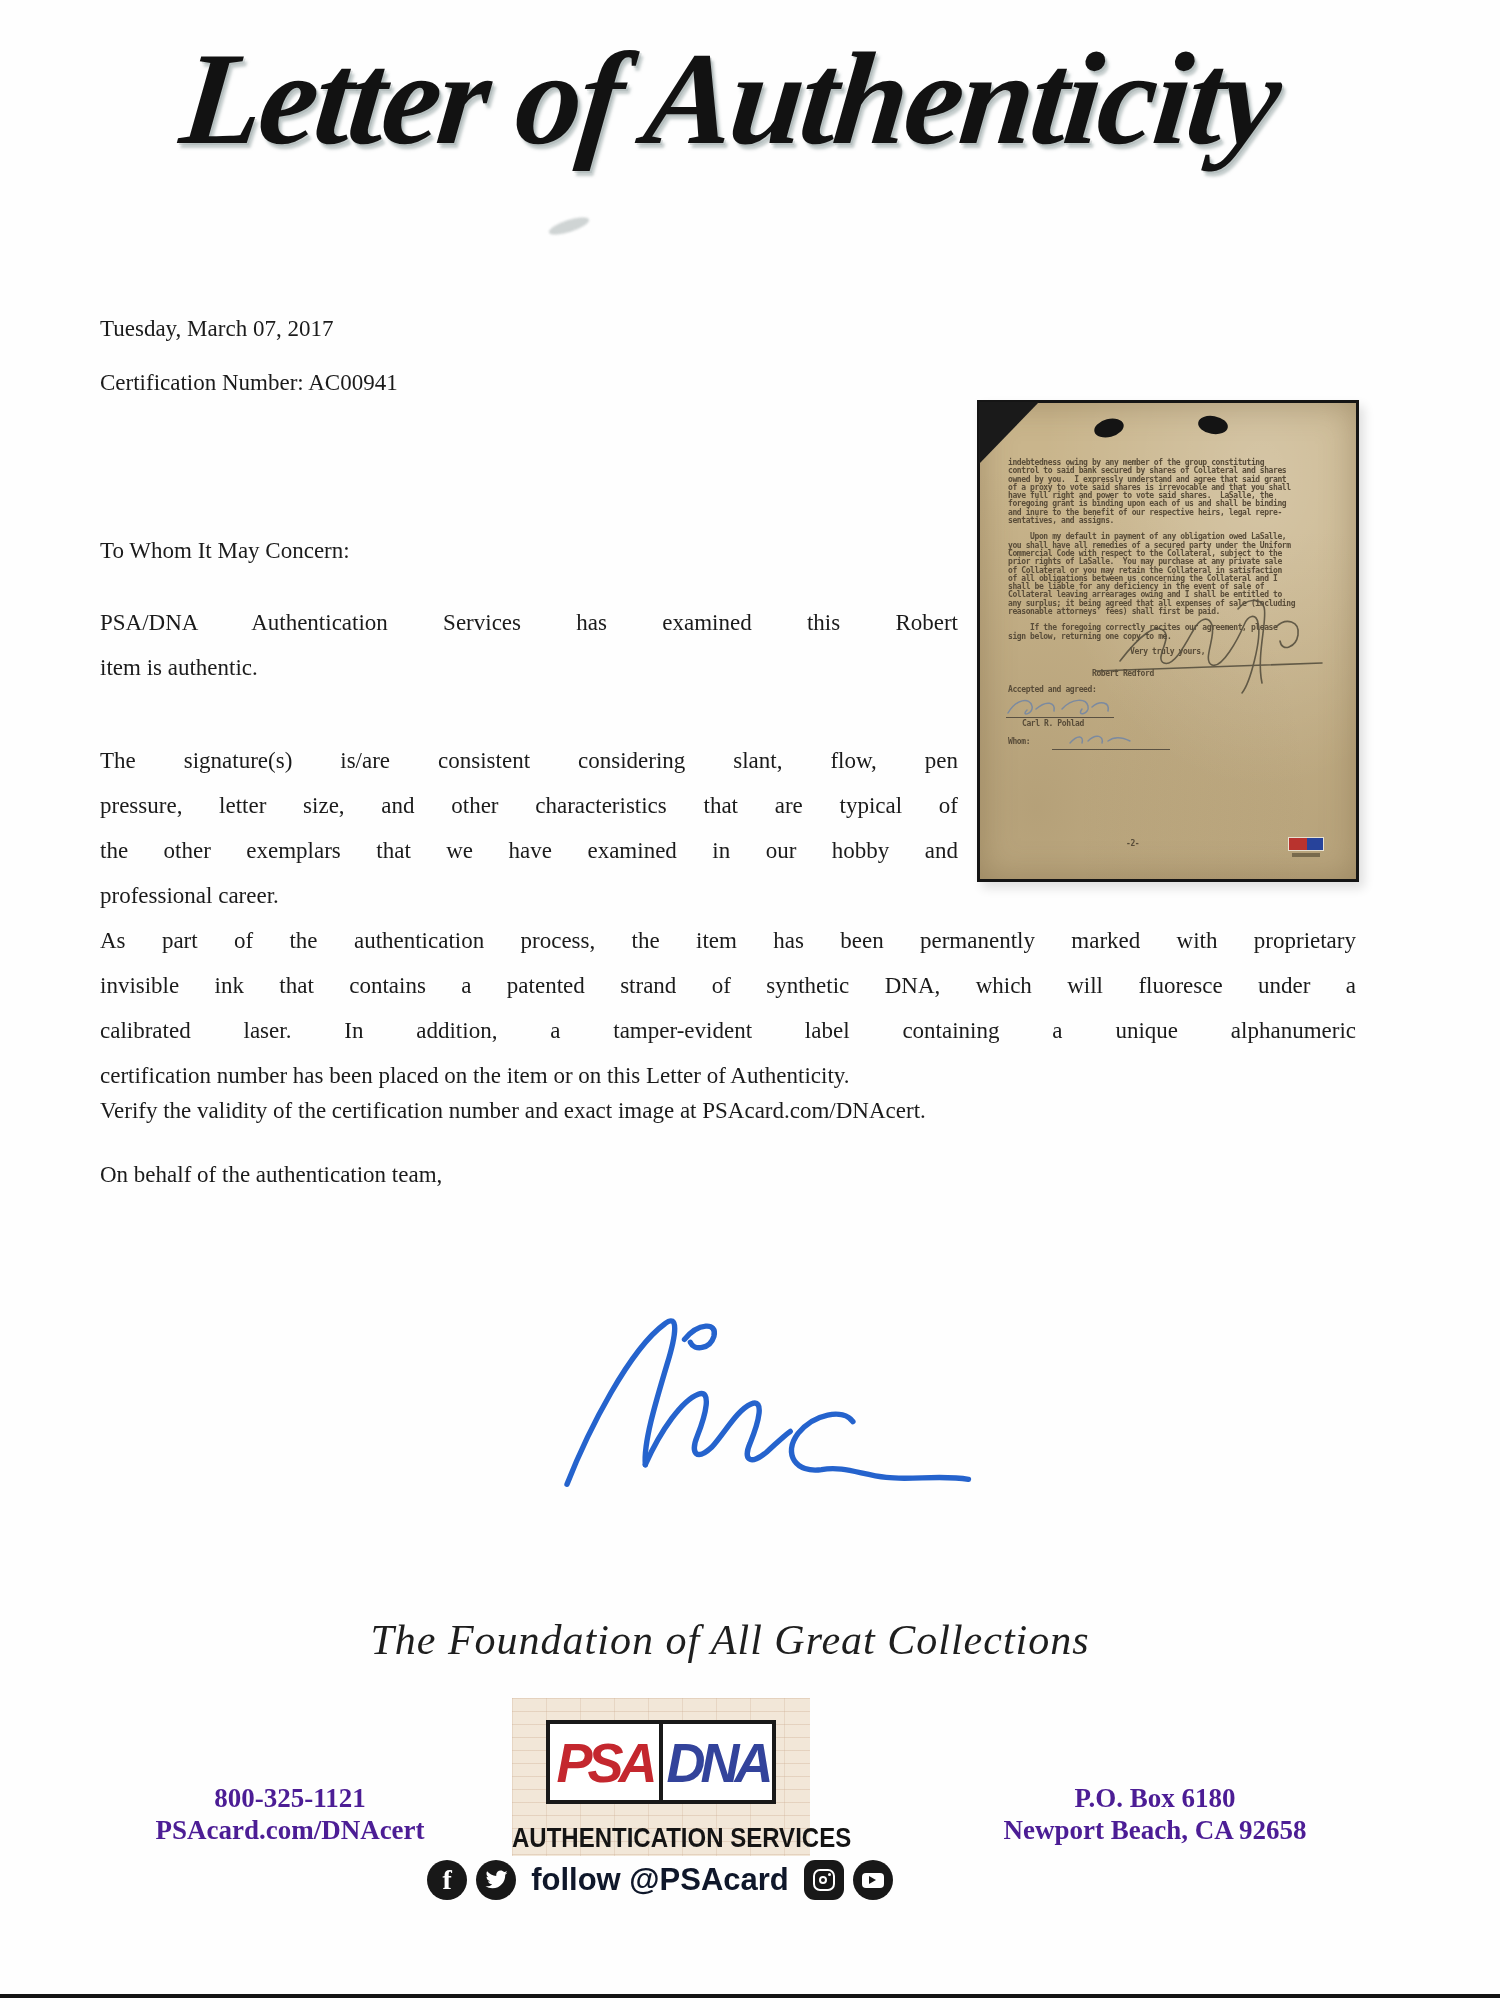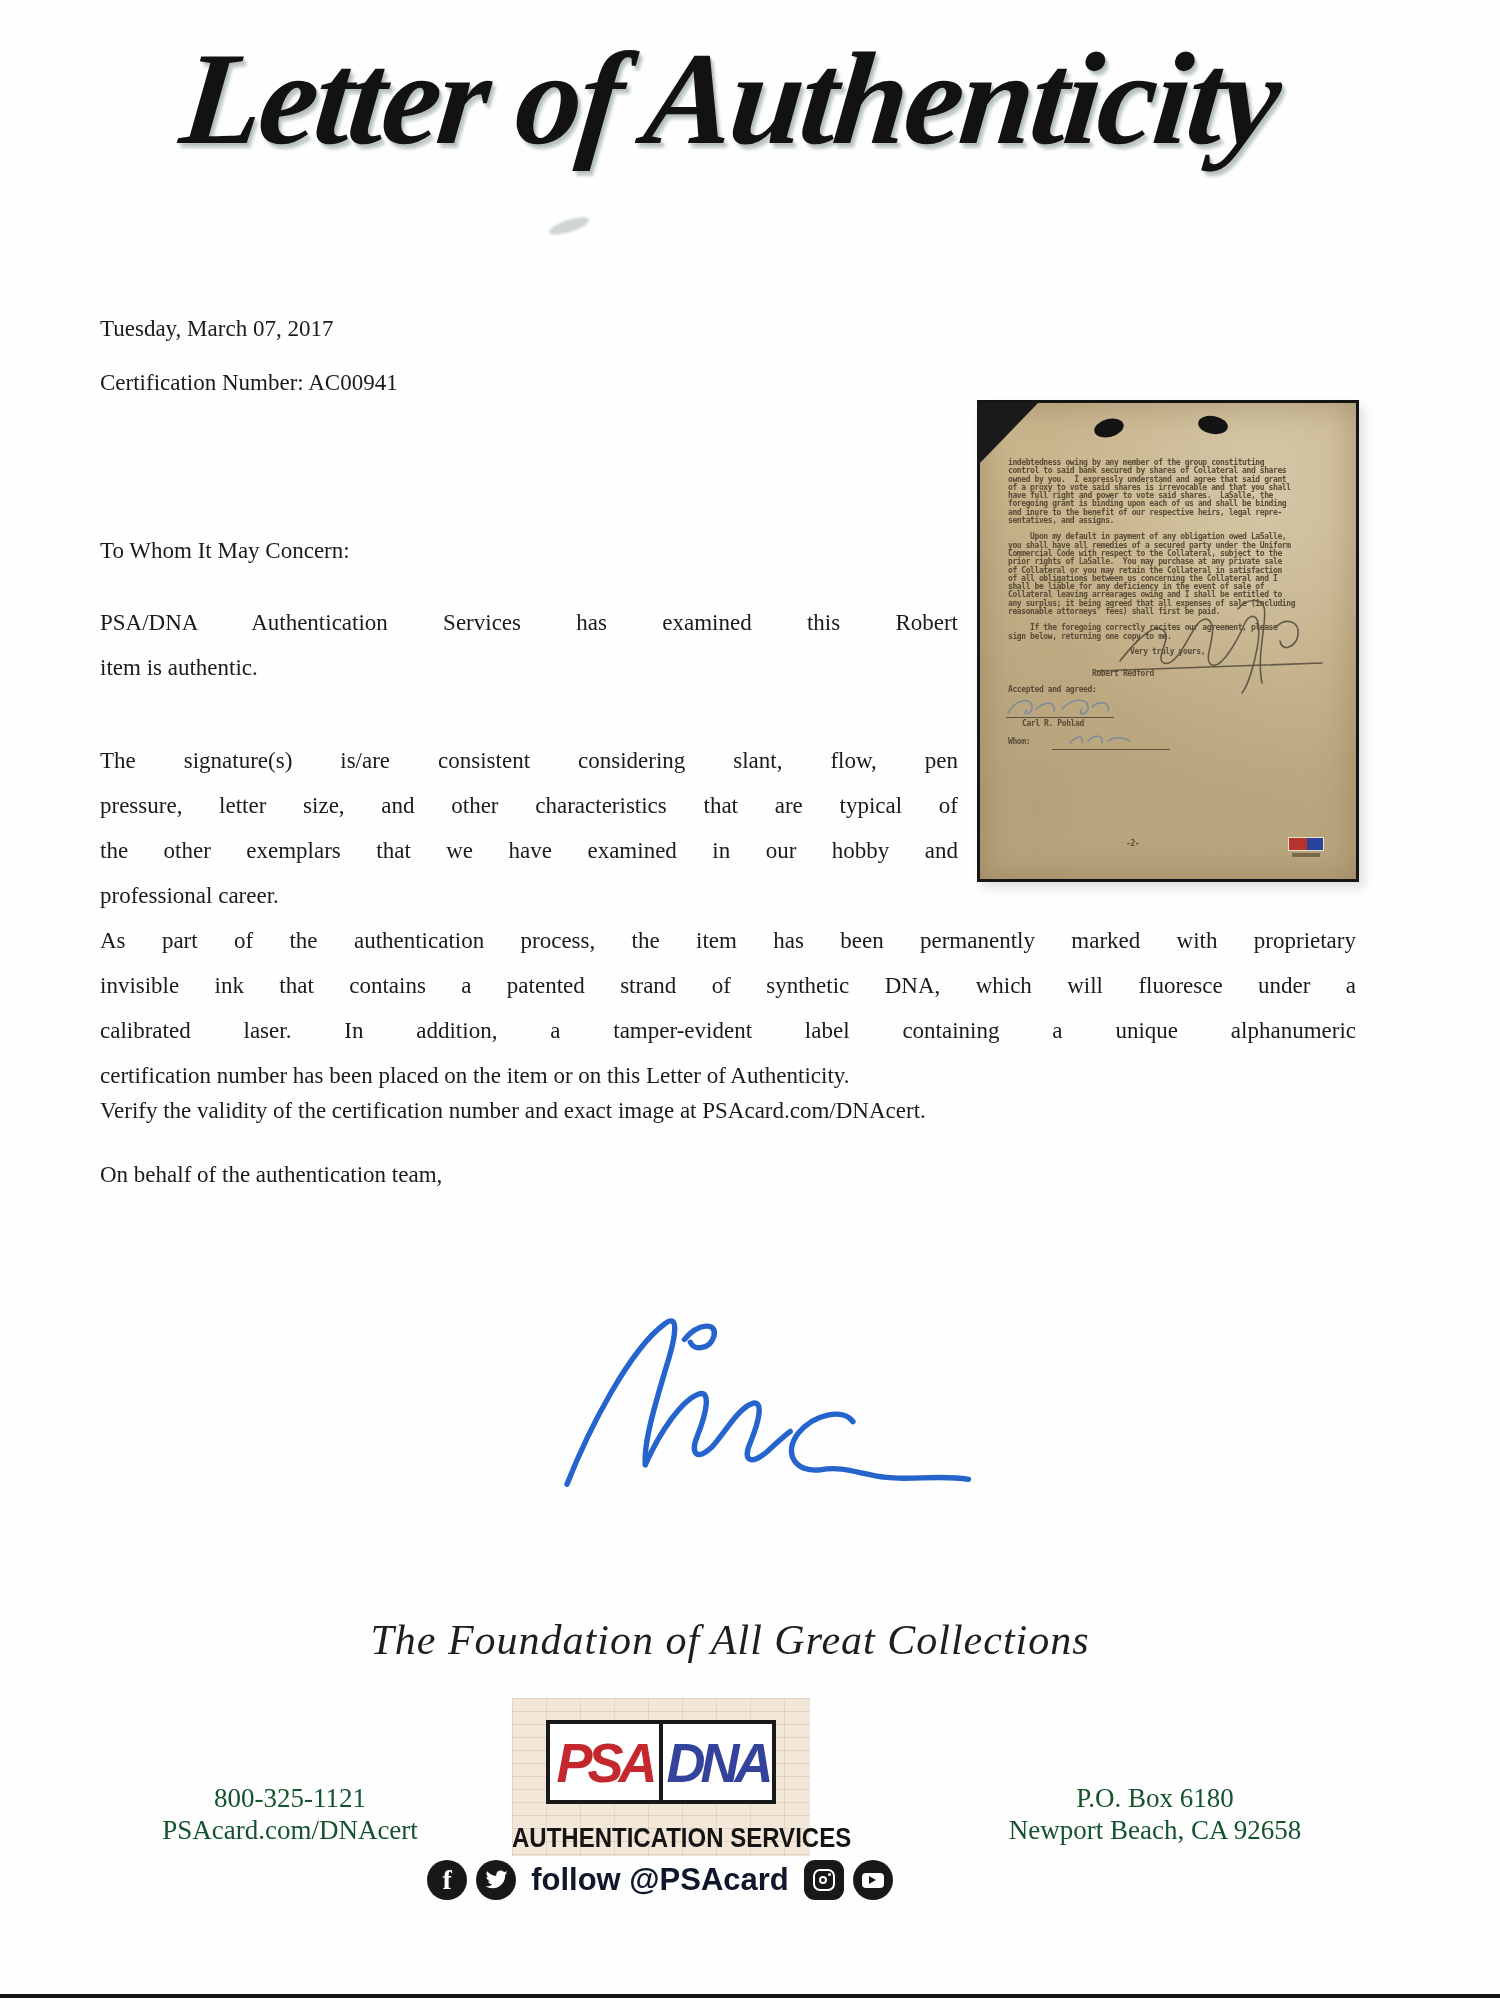--- a/index.html
+++ b/index.html
@@ -106,21 +106,21 @@
   .ig-lens { position:absolute; left:4.5px; top:4.5px; width:8px; height:8px;
     border:2.5px solid #fff; border-radius:50%; }
   .ig-dot { position:absolute; right:1.5px; top:1.5px; width:3px; height:3px;
     background:#fff; border-radius:50%; }
   .yt-rect { width:22px; height:15px; background:#fff; border-radius:4px;
     display:flex; align-items:center; justify-content:center; }
   .yt-tri { width:0; height:0; border-left:7px solid #181818;
     border-top:4.5px solid transparent; border-bottom:4.5px solid transparent; }
 
   
-  .contact { font-size:27px; line-height:32px; text-align:center; color:#14532d; }
+  .contact { font-size:27px; line-height:32px; text-align:center; color:#4c1d95;font-weight:bold; }
   .contact-left { left:120px; top:1782px; width:340px; }
   .contact-right { left:985px; top:1782px; width:340px; }
 
   .scan-edge { left:0; top:1994px; width:1500px; height:4px; background:#141414; }
 </style>
 </head>
 <body>
 
 <div class="page">
 

